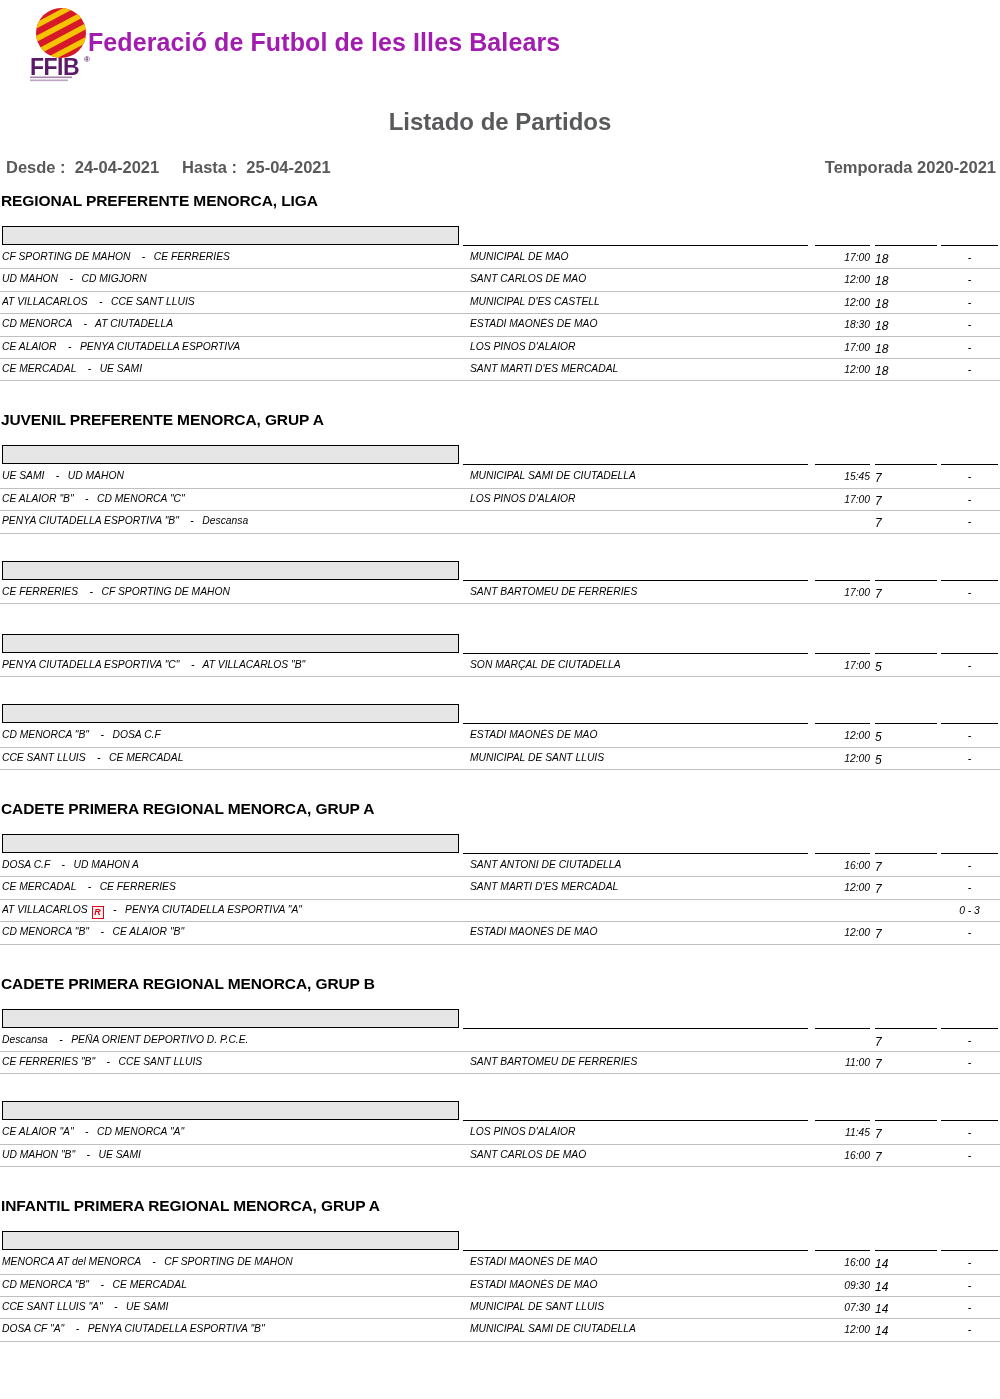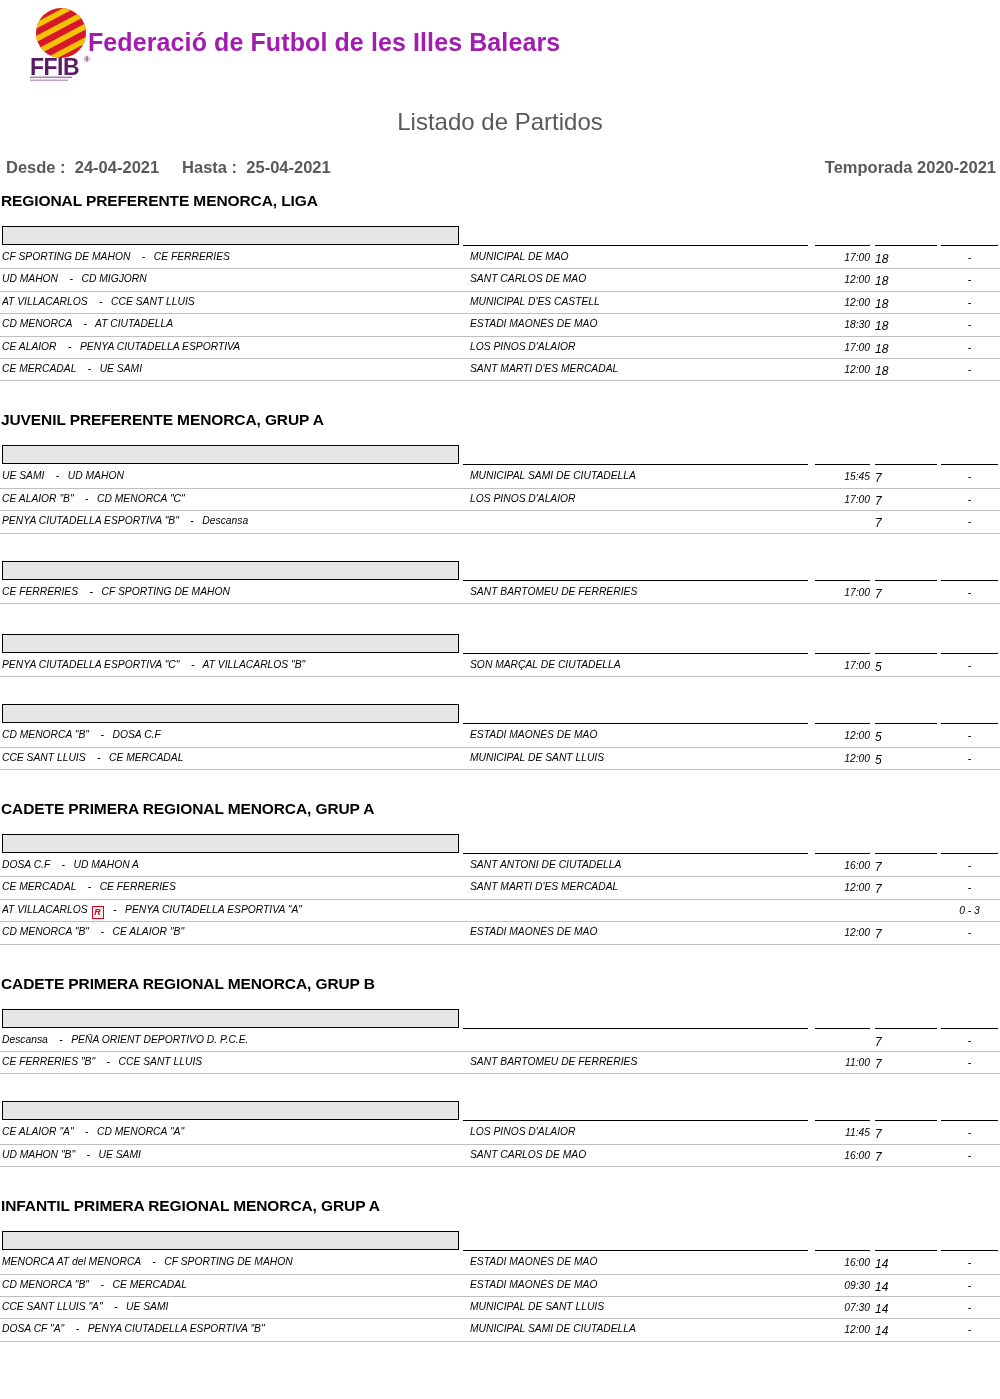--- a/index.html
+++ b/index.html
@@ -33,21 +33,21 @@
     left: 88px; top: 28px;
     font-size: 25px;
     font-weight: bold;
     color: #a21caf;
     letter-spacing: 0.1px;
   }
 
   .listado-title {
     text-align: center;
     font-size: 24px;
-    font-weight: normal;
+    font-weight: bold;
     color: #58595b;
     margin-top: 18px;
   }
 
   .daterow {
     position: relative;
     height: 34px;
     margin-top: 22px;
     text-align: center;
   }

